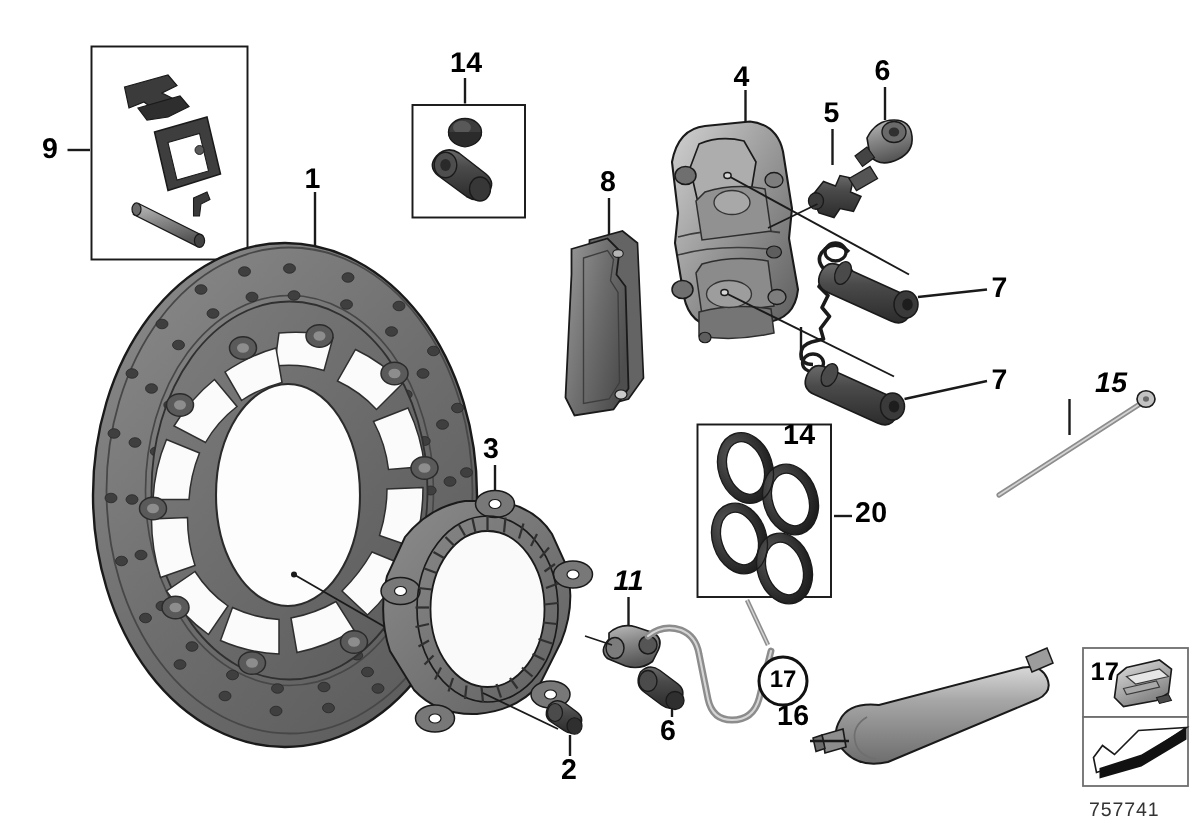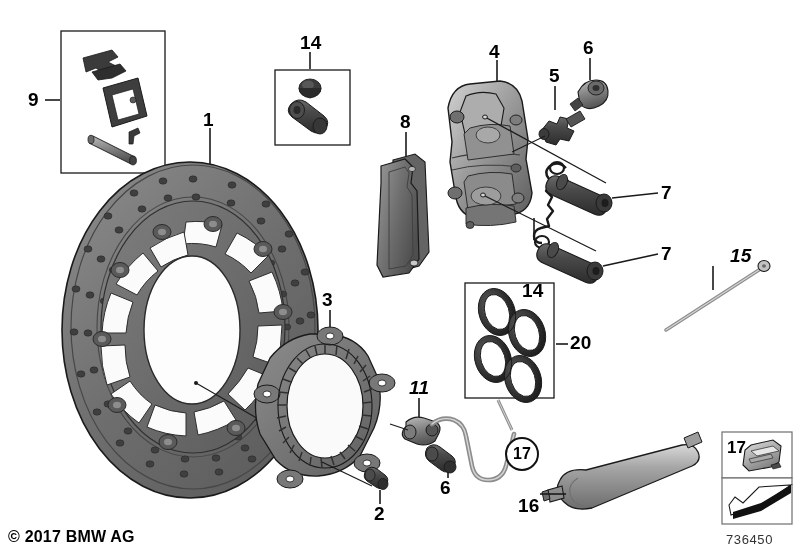--- a/index.html
+++ b/index.html
@@ -464,21 +464,20 @@
   <div class="callout" style="left:400px; top:112px;">8</div>
   <div class="callout" style="left:661px; top:183px;">7</div>
   <div class="callout" style="left:661px; top:244px;">7</div>
   <div class="callout" style="left:522px; top:246px;margin-top:35px;">14</div>
   <div class="callout" style="left:730px; top:246px;font-style:italic;">15</div>
   <div class="callout" style="left:322px; top:290px;">3</div>
   <div class="callout" style="left:570px; top:333px;">20</div>
   <div class="callout" style="left:409px; top:378px;font-style:italic;">11</div>
   <div class="callout" style="left:440px; top:478px;">6</div>
   <div class="callout" style="left:374px; top:504px;">2</div>
-  <div class="callout" style="left:518px; top:496px;">16</div>
+  <div class="callout" style="left:518px; top:468px;">16</div>
 
   <div class="circnum" style="left:505px; top:437px;">17</div>
   <div class="boxnum" style="left:727px; top:438px;">17</div>
 
-  <div class="copyright">© 2017 BMW AG</div>
-  <div class="diagnum">736450</div>
+  <div class="diagnum">757741</div>
 
 </div>
 
 </body></html>

